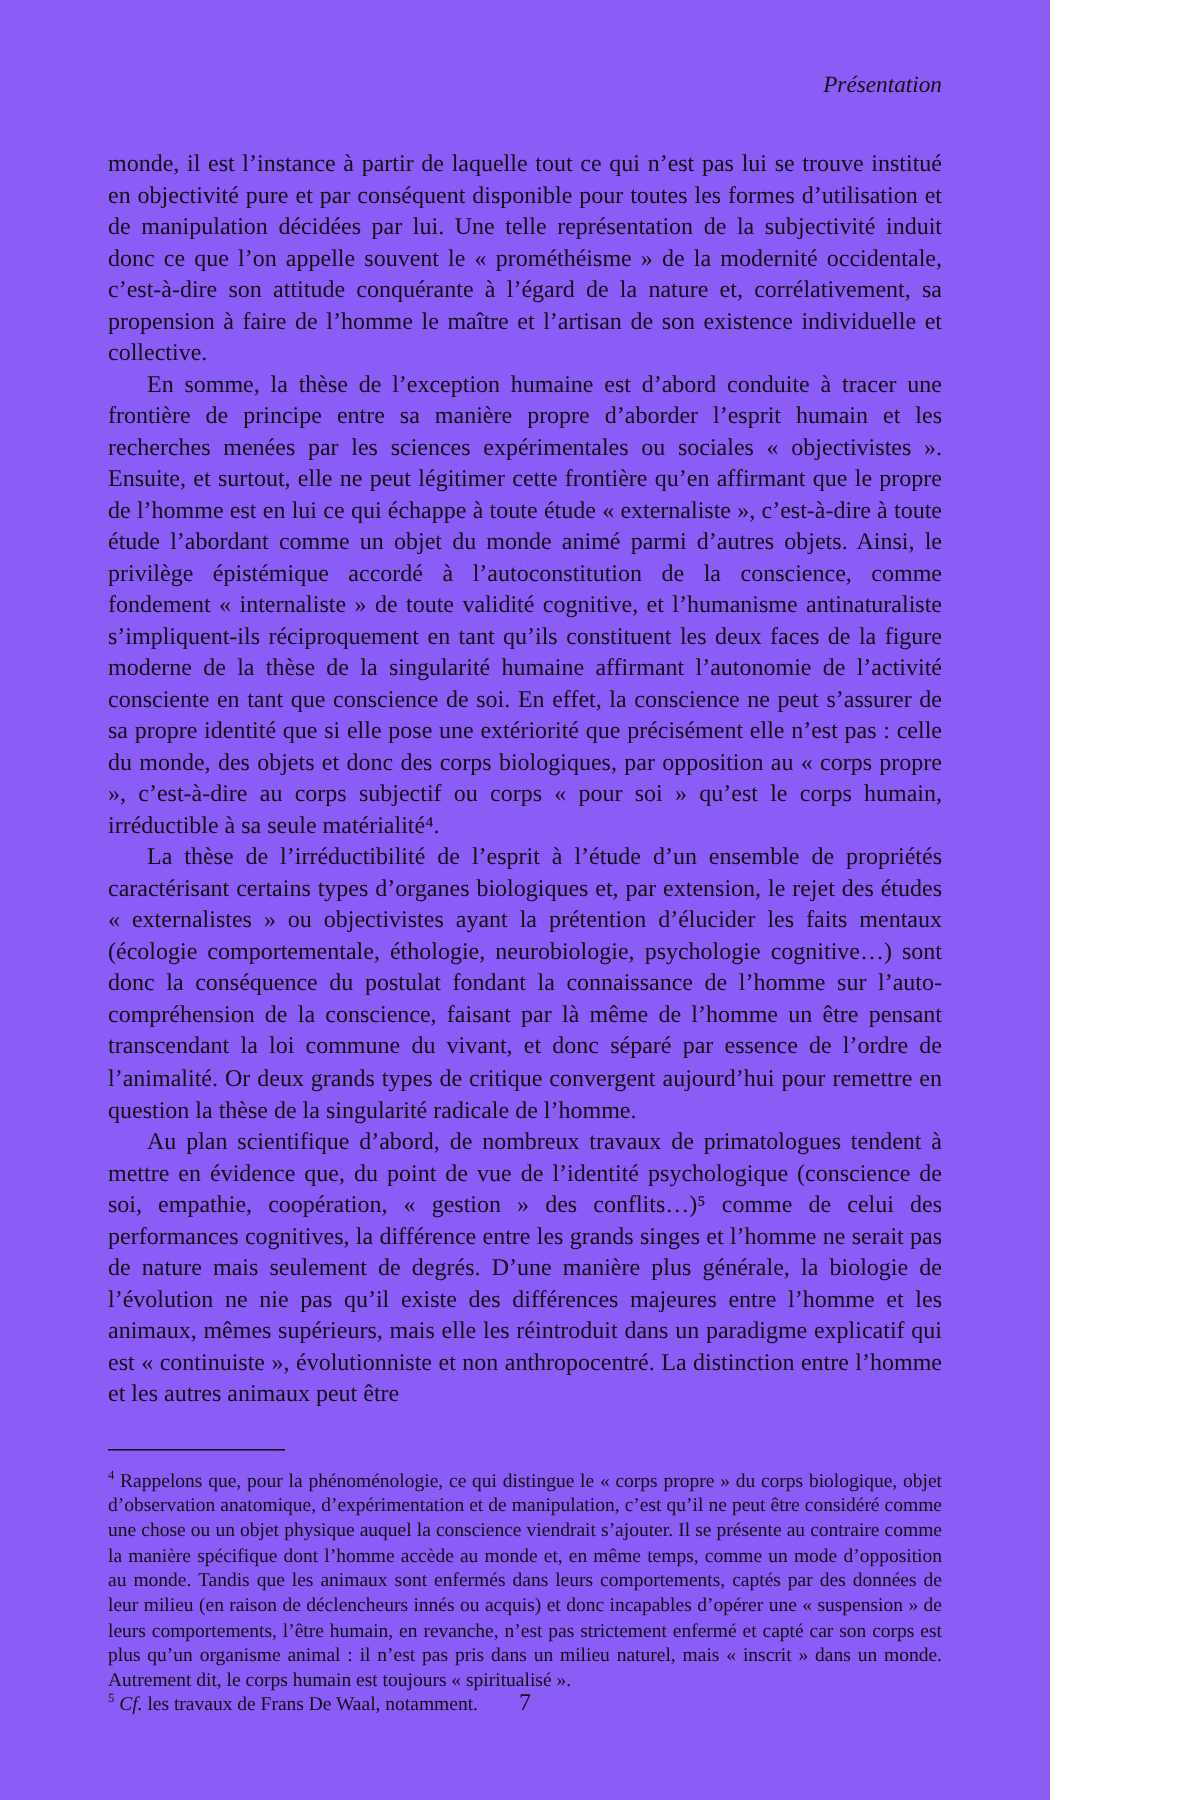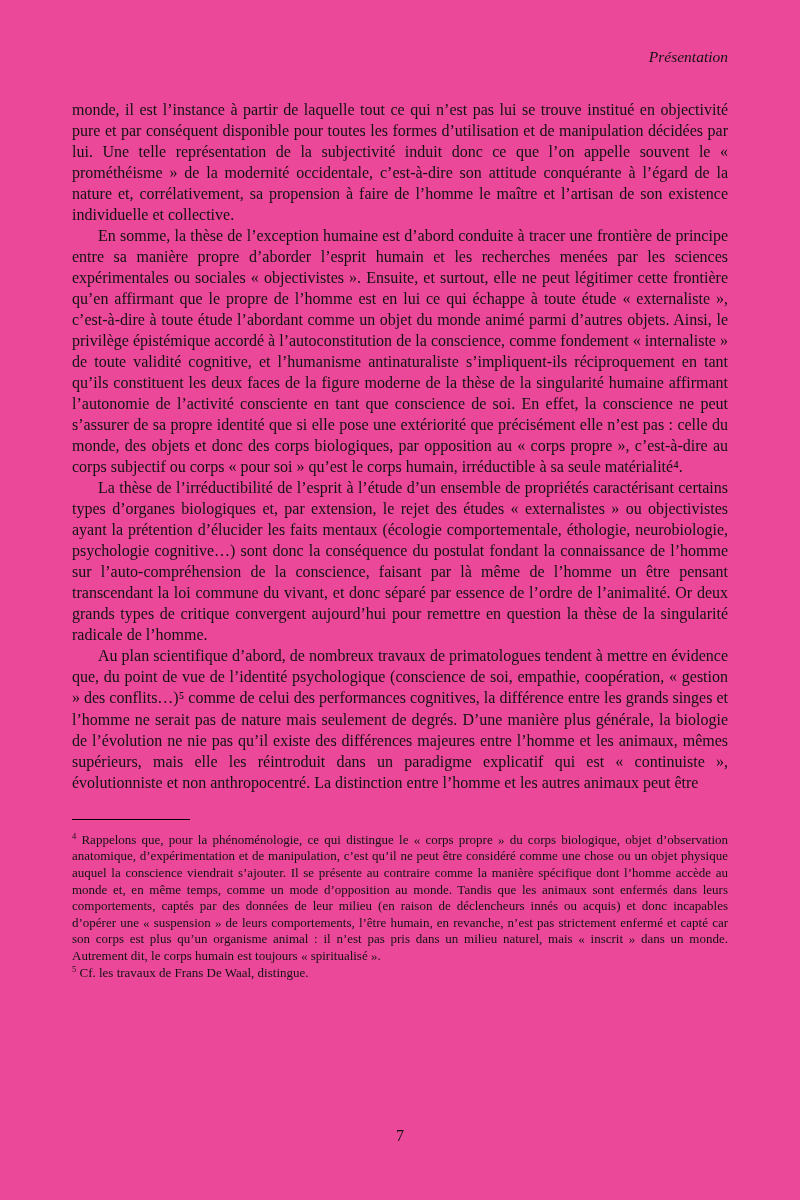--- a/index.html
+++ b/index.html
@@ -1,23 +1,23 @@
 <!DOCTYPE html>
 <html><head>
 <meta charset="utf-8">
 <style>
   * { margin: 0; padding: 0; box-sizing: border-box; }
   html, body { width: 800px; background: #ffffff; }
   body { font-family: "Liberation Serif", "DejaVu Serif", serif; color: #121212; }
 
   .page {
     position: relative;
-    width: 800px;
+    width: 700px;
     height: 1200px;
-    background: #ec4899;
+    background: #8b5cf6;
     padding: 48px 72px 0 72px;
     overflow: hidden;
   }
 
   .running-head {
     text-align: right;
     font-style: italic;
     font-size: 15.5px;
     line-height: 1.2;
     margin-bottom: 32px;
@@ -41,21 +41,21 @@
   .footnotes p {
     font-size: 13px;
     line-height: 1.28;
     text-align: justify;
   }
   .footnotes sup {
     font-size: 0.65em;
     vertical-align: super;
     line-height: 0;
   }
-  .footnotes .italic-lead { }
+  .footnotes .italic-lead { font-style: italic; }
 
   .page-number {
     position: absolute;
     bottom: 55px;
     left: 0;
     width: 100%;
     text-align: center;
     font-size: 16px;
   }
 </style>
@@ -72,18 +72,18 @@
     <p>monde, il est l’instance à partir de laquelle tout ce qui n’est pas lui se trouve institué en objectivité pure et par conséquent disponible pour toutes les formes d’utilisation et de manipulation décidées par lui. Une telle représentation de la subjectivité induit donc ce que l’on appelle souvent le « prométhéisme » de la modernité occidentale, c’est-à-dire son attitude conquérante à l’égard de la nature et, corrélativement, sa propension à faire de l’homme le maître et l’artisan de son existence individuelle et collective.</p>
     <p class="indent">En somme, la thèse de l’exception humaine est d’abord conduite à tracer une frontière de principe entre sa manière propre d’aborder l’esprit humain et les recherches menées par les sciences expérimentales ou sociales « objectivistes ». Ensuite, et surtout, elle ne peut légitimer cette frontière qu’en affirmant que le propre de l’homme est en lui ce qui échappe à toute étude « externaliste », c’est-à-dire à toute étude l’abordant comme un objet du monde animé parmi d’autres objets. Ainsi, le privilège épistémique accordé à l’autoconstitution de la conscience, comme fondement « internaliste » de toute validité cognitive, et l’humanisme antinaturaliste s’impliquent-ils réciproquement en tant qu’ils constituent les deux faces de la figure moderne de la thèse de la singularité humaine affirmant l’autonomie de l’activité consciente en tant que conscience de soi. En effet, la conscience ne peut s’assurer de sa propre identité que si elle pose une extériorité que précisément elle n’est pas : celle du monde, des objets et donc des corps biologiques, par opposition au « corps propre », c’est-à-dire au corps subjectif ou corps « pour soi » qu’est le corps humain, irréductible à sa seule matérialité⁴.</p>
     <p class="indent">La thèse de l’irréductibilité de l’esprit à l’étude d’un ensemble de propriétés caractérisant certains types d’organes biologiques et, par extension, le rejet des études « externalistes » ou objectivistes ayant la prétention d’élucider les faits mentaux (écologie comportementale, éthologie, neurobiologie, psychologie cognitive…) sont donc la conséquence du postulat fondant la connaissance de l’homme sur l’auto-compréhension de la conscience, faisant par là même de l’homme un être pensant transcendant la loi commune du vivant, et donc séparé par essence de l’ordre de l’animalité. Or deux grands types de critique convergent aujourd’hui pour remettre en question la thèse de la singularité radicale de l’homme.</p>
     <p class="indent">Au plan scientifique d’abord, de nombreux travaux de primatologues tendent à mettre en évidence que, du point de vue de l’identité psychologique (conscience de soi, empathie, coopération, « gestion » des conflits…)⁵ comme de celui des performances cognitives, la différence entre les grands singes et l’homme ne serait pas de nature mais seulement de degrés. D’une manière plus générale, la biologie de l’évolution ne nie pas qu’il existe des différences majeures entre l’homme et les animaux, mêmes supérieurs, mais elle les réintroduit dans un paradigme explicatif qui est « continuiste », évolutionniste et non anthropocentré. La distinction entre l’homme et les autres animaux peut être</p>
   </div>
 
   <hr class="footnote-rule">
 
   <div class="footnotes">
     <p><sup>4</sup> <span>Rappelons que, pour la phénoménologie, ce qui distingue le « corps propre » du corps biologique, objet d’observation anatomique, d’expérimentation et de manipulation, c’est qu’il ne peut être considéré comme une chose ou un objet physique auquel la conscience viendrait s’ajouter. Il se présente au contraire comme la manière spécifique dont l’homme accède au monde et, en même temps, comme un mode d’opposition au monde. Tandis que les animaux sont enfermés dans leurs comportements, captés par des données de leur milieu (en raison de déclencheurs innés ou acquis) et donc incapables d’opérer une « suspension » de leurs comportements, l’être humain, en revanche, n’est pas strictement enfermé et capté car son corps est plus qu’un organisme animal : il n’est pas pris dans un milieu naturel, mais « inscrit » dans un monde. Autrement dit, le corps humain est toujours « spiritualisé ».</span></p>
-    <p><sup>5</sup> <span class="italic-lead">Cf.</span><span> les travaux de Frans De Waal, distingue.</span></p>
+    <p><sup>5</sup> <span class="italic-lead">Cf.</span><span> les travaux de Frans De Waal, notamment.</span></p>
   </div>
 
   <div class="page-number">7</div>
 
 </div>
 
 </body></html>

